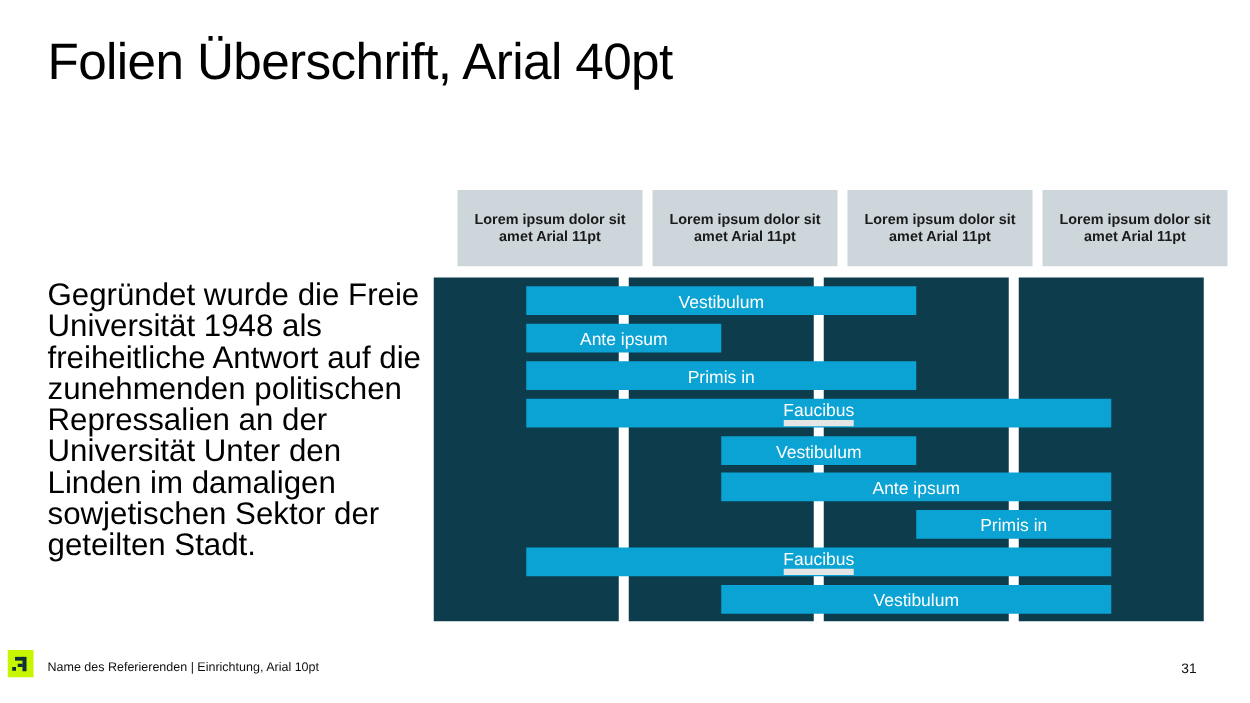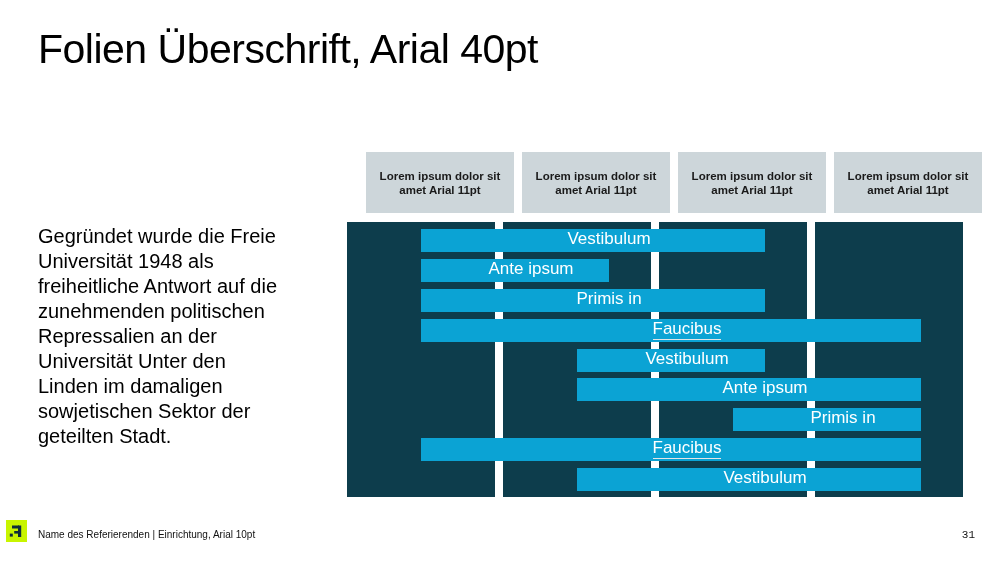--- a/index.html
+++ b/index.html
@@ -6,49 +6,49 @@
   .slide{
     position:relative;width:1000px;height:562px;background:#fff;overflow:hidden;
     font-family:"Liberation Sans",sans-serif;
   }
   .title{
     position:absolute;left:38px;top:26px;margin:0;
     font-size:41px;font-weight:400;color:#000;letter-spacing:-0.5px;white-space:nowrap;
   }
   .body-text{
     position:absolute;left:38px;top:224px;width:300px;
-    font-size:20px;line-height:25px;color:#000;white-space:pre-line;
+    font-size:25px;line-height:25px;color:#000;white-space:pre-line;
   }
   .headers{position:absolute;left:366px;top:152px;width:616px;height:61px;}
   .hdr-box{
     position:absolute;top:0;width:148px;height:61px;
     background:var(--hdrbg,#cdd6da);
     display:flex;align-items:center;justify-content:center;text-align:center;
     font-size:11.5px;font-weight:700;color:#1a1a1a;line-height:14px;
     padding:0 10px;box-sizing:border-box;
   }
   .panel{position:absolute;left:347px;top:222px;width:616px;height:275px;}
   .col{position:absolute;top:0;width:148px;height:275px;background:var(--panel,#0d3d4c);}
   .bar{
     position:absolute;height:23px;background:var(--bar,#0ba3d4);
-    display:flex;align-items:flex-start;justify-content:center;
-    font-size:17px;color:#fff;white-space:nowrap;padding-left:32px;
+    display:flex;align-items:center;justify-content:center;
+    font-size:14px;color:#fff;white-space:nowrap;
   }
   .bar .sp{
     text-decoration-style:wavy;
     text-decoration-color:#d05050;text-decoration-thickness:1px;
     text-underline-offset:2px;
   }
-  .bar .ul{border-bottom:1px solid #e5e5e5;}
+  .bar .ul{border-bottom:5px solid #e5e5e5;}
   .footer-text{
     position:absolute;left:38px;top:525px;font-size:10px;color:#111;line-height:20px;
   }
   .page-number{
-    position:absolute;left:945px;top:525px;width:30px;text-align:right;
-    font-size:11px;color:#111;line-height:20px;font-family:Liberation Mono, monospace;
+    position:absolute;left:945px;top:525px;width:30px;text-align:left;
+    font-size:11px;color:#111;line-height:20px;
   }
   .logo{position:absolute;left:6px;top:520px;width:21px;height:22px;}
 </style>
 </head>
 <body>
 
 <div class="slide">
 
   <h1 class="title">Folien Überschrift, Arial 40pt</h1>
 

